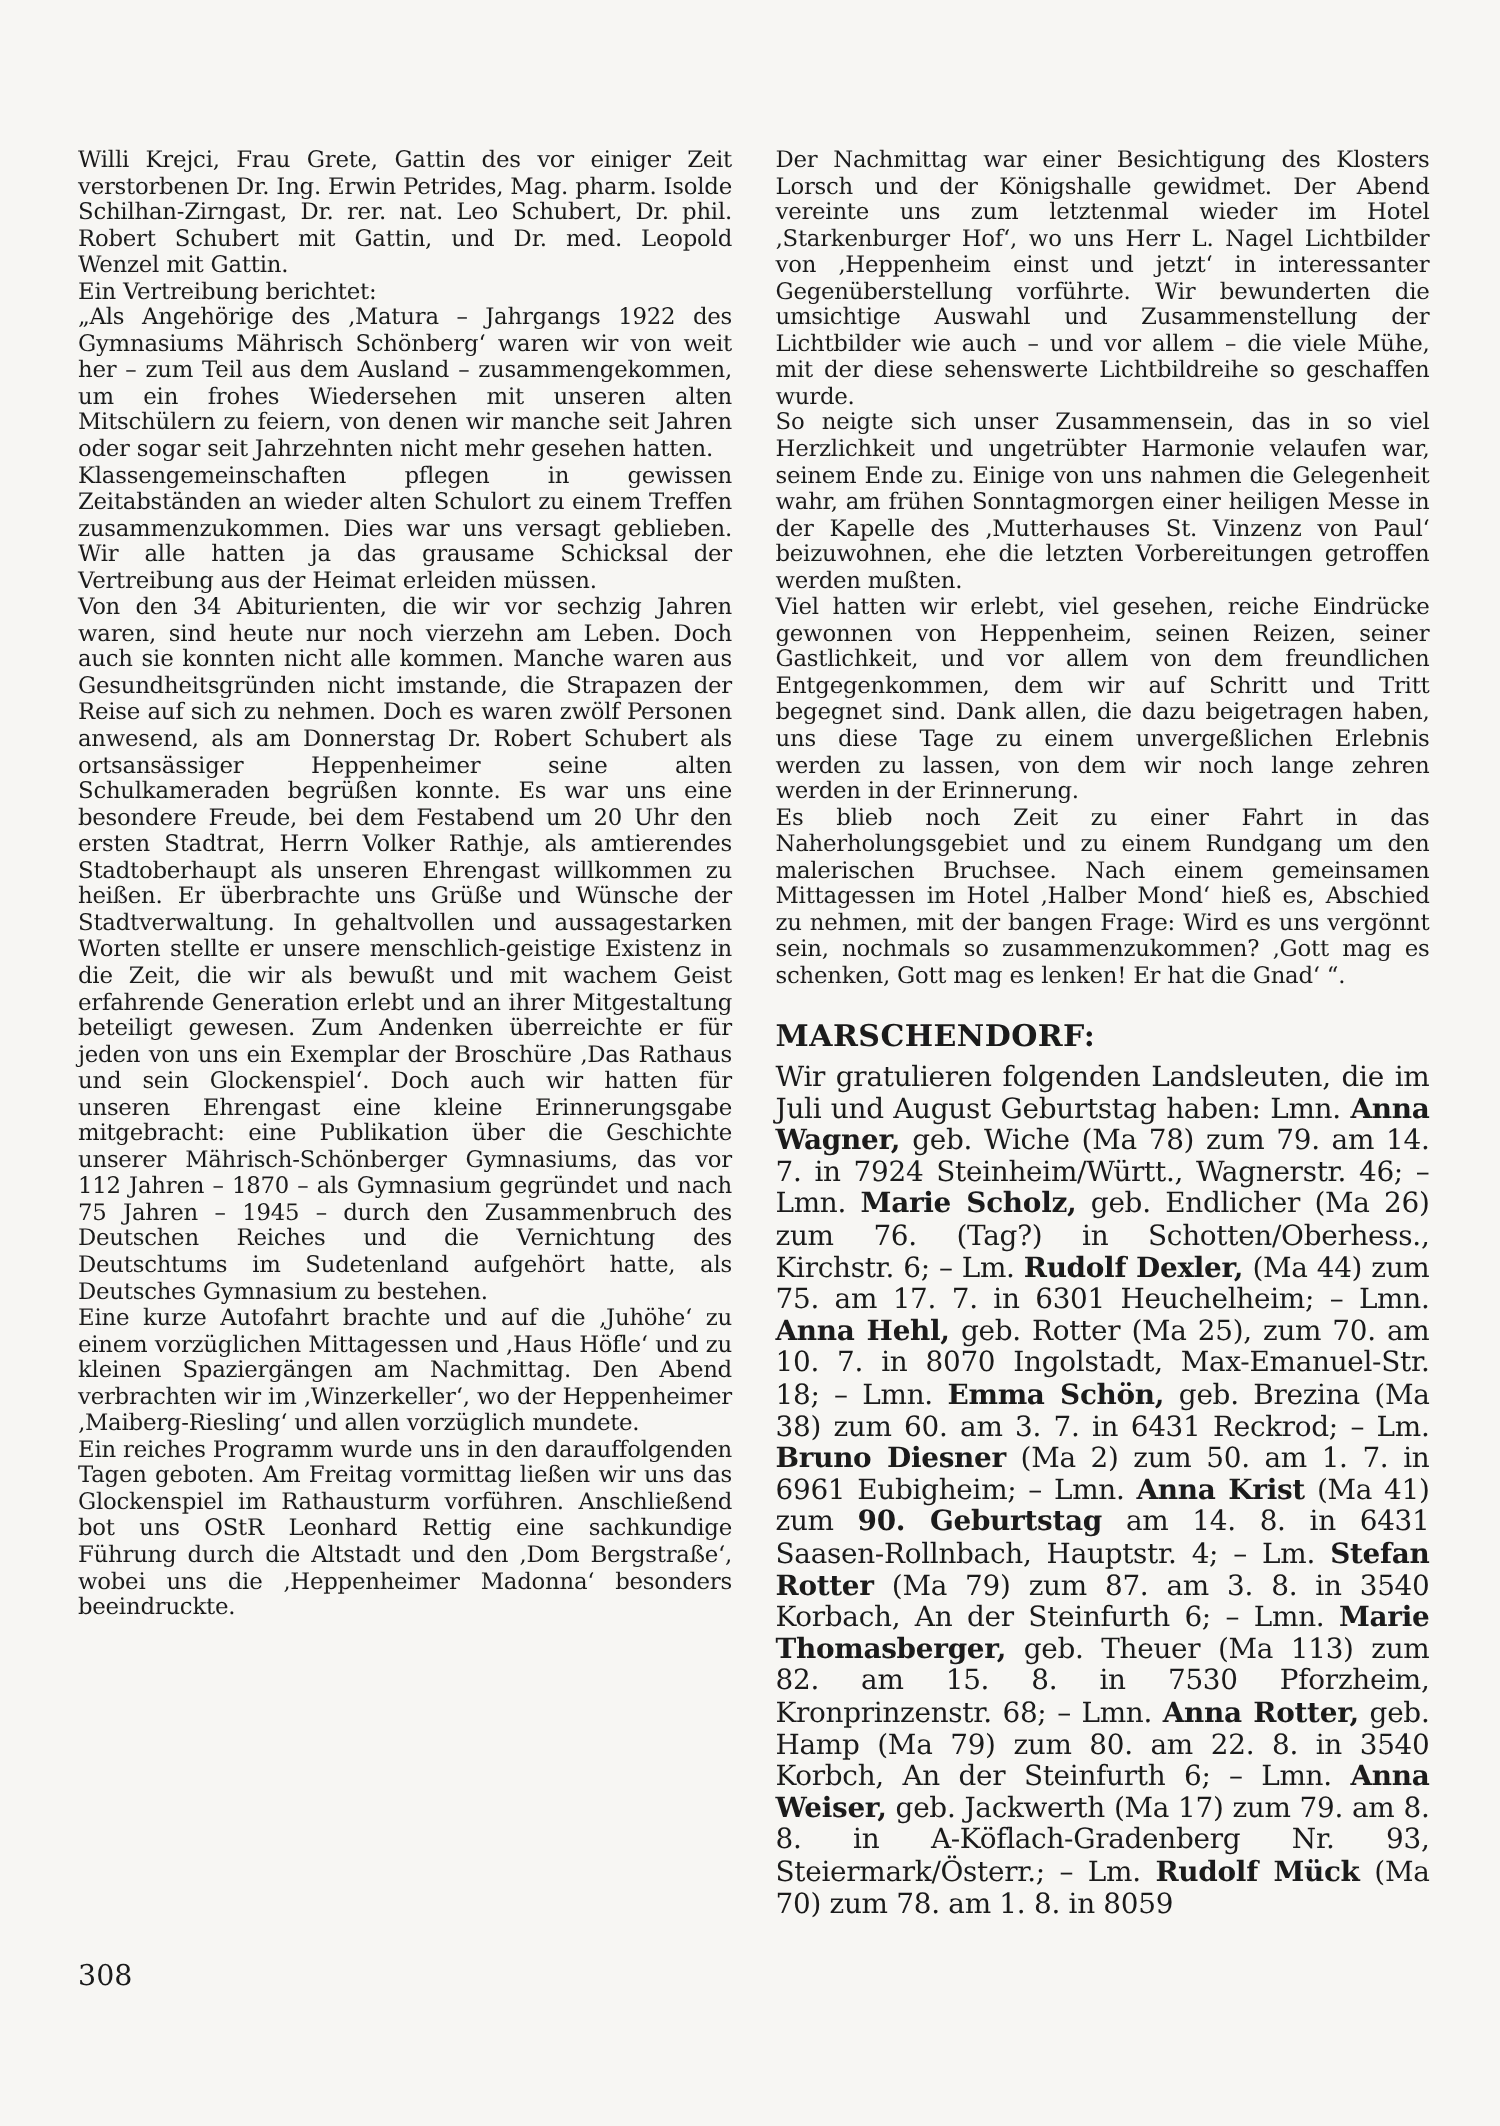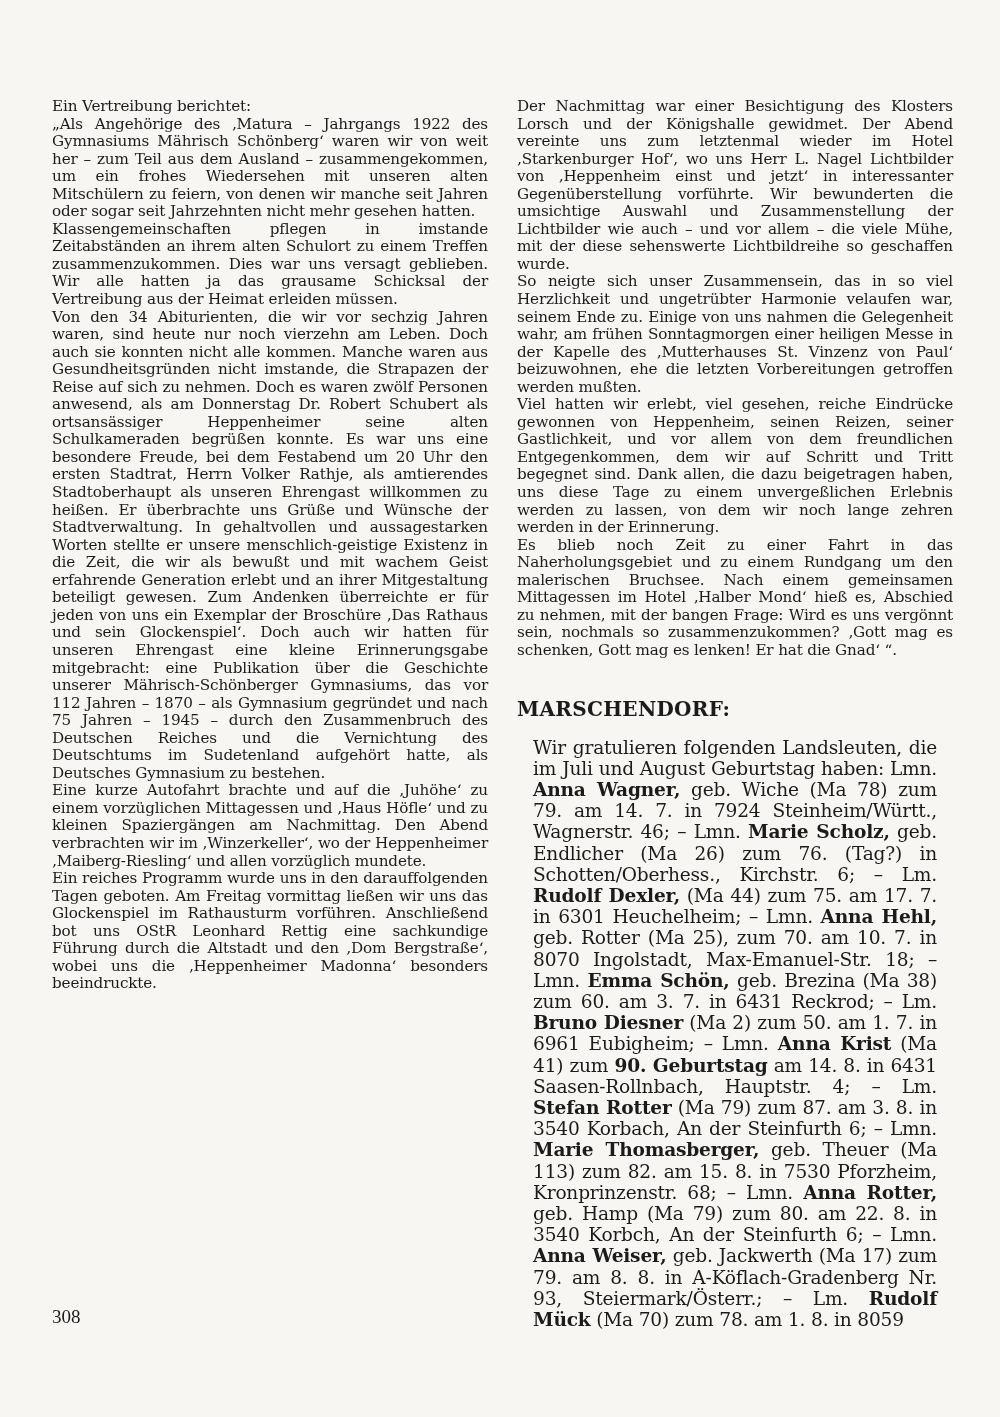--- a/index.html
+++ b/index.html
@@ -10,39 +10,40 @@
     color: #1b1b1b;
   }
   .col { position: absolute; top: 98px; width: 436px; }
   #left { left: 52px; }
   #right { left: 517px; }
   .small p {
     margin: 0; font-size: 15.2px; line-height: 17.55px;
     text-align: justify; letter-spacing: -0.15px;
   }
   .big p {
-    margin: 16px; font-size: 18.6px; line-height: 21.2px;
+    margin: 0; font-size: 18.6px; line-height: 21.2px;
     text-align: justify; letter-spacing: -0.2px;
   }
   h2 {
-    margin: 37px 0 6px 0; font-size: 20px; font-weight: bold;
+    margin: 18px 0 6px 0; font-size: 20px; font-weight: bold;
     letter-spacing: 0.3px; line-height: 24px;
   }
   b { font-weight: bold; }
   .pageno {
-    position: absolute; left: 52px; top: 1306px; font-size: 19px; font-family: Liberation Serif, serif;
+    position: absolute; left: 52px; top: 1306px; font-size: 19px;
   }
 </style>
 </head>
 <body>
 
 <div id="left" class="col small">
+  <p>Willi Krejci, Frau Grete, Gattin des vor einiger Zeit verstorbenen Dr. Ing. Erwin Petrides, Mag. pharm. Isolde Schilhan-Zirngast, Dr. rer. nat. Leo Schubert, Dr. phil. Robert Schubert mit Gattin, und Dr. med. Leopold Wenzel mit Gattin.</p>
   <p>Ein Vertreibung berichtet:</p>
   <p>„Als Angehörige des ‚Matura – Jahrgangs 1922 des Gymnasiums Mährisch Schönberg‘ waren wir von weit her – zum Teil aus dem Ausland – zusammengekommen, um ein frohes Wiedersehen mit unseren alten Mitschülern zu feiern, von denen wir manche seit Jahren oder sogar seit Jahrzehnten nicht mehr gesehen hatten.</p>
-  <p>Klassengemeinschaften pflegen in imstande Zeitabständen an ihrem alten Schulort zu einem Treffen zusammenzukommen. Dies war uns versagt geblieben. Wir alle hatten ja das grausame Schicksal der Vertreibung aus der Heimat erleiden müssen.</p>
+  <p>Klassengemeinschaften pflegen in gewissen Zeitabständen an wieder alten Schulort zu einem Treffen zusammenzukommen. Dies war uns versagt geblieben. Wir alle hatten ja das grausame Schicksal der Vertreibung aus der Heimat erleiden müssen.</p>
   <p>Von den 34 Abiturienten, die wir vor sechzig Jahren waren, sind heute nur noch vierzehn am Leben. Doch auch sie konnten nicht alle kommen. Manche waren aus Gesundheitsgründen nicht imstande, die Strapazen der Reise auf sich zu nehmen. Doch es waren zwölf Personen anwesend, als am Donnerstag Dr. Robert Schubert als ortsansässiger Heppenheimer seine alten Schulkameraden begrüßen konnte. Es war uns eine besondere Freude, bei dem Festabend um 20 Uhr den ersten Stadtrat, Herrn Volker Rathje, als amtierendes Stadtoberhaupt als unseren Ehrengast willkommen zu heißen. Er überbrachte uns Grüße und Wünsche der Stadtverwaltung. In gehaltvollen und aussagestarken Worten stellte er unsere menschlich-geistige Existenz in die Zeit, die wir als bewußt und mit wachem Geist erfahrende Generation erlebt und an ihrer Mitgestaltung beteiligt gewesen. Zum Andenken überreichte er für jeden von uns ein Exemplar der Broschüre ‚Das Rathaus und sein Glockenspiel‘. Doch auch wir hatten für unseren Ehrengast eine kleine Erinnerungsgabe mitgebracht: eine Publikation über die Geschichte unserer Mährisch-Schönberger Gymnasiums, das vor 112 Jahren – 1870 – als Gymnasium gegründet und nach 75 Jahren – 1945 – durch den Zusammenbruch des Deutschen Reiches und die Vernichtung des Deutschtums im Sudetenland aufgehört hatte, als Deutsches Gymnasium zu bestehen.</p>
   <p>Eine kurze Autofahrt brachte und auf die ‚Juhöhe‘ zu einem vorzüglichen Mittagessen und ‚Haus Höfle‘ und zu kleinen Spaziergängen am Nachmittag. Den Abend verbrachten wir im ‚Winzerkeller‘, wo der Heppenheimer ‚Maiberg-Riesling‘ und allen vorzüglich mundete.</p>
   <p>Ein reiches Programm wurde uns in den darauffolgenden Tagen geboten. Am Freitag vormittag ließen wir uns das Glockenspiel im Rathausturm vorführen. Anschließend bot uns OStR Leonhard Rettig eine sachkundige Führung durch die Altstadt und den ‚Dom Bergstraße‘, wobei uns die ‚Heppenheimer Madonna‘ besonders beeindruckte.</p>
 </div>
 
 <div id="right" class="col">
   <div class="small">
     <p>Der Nachmittag war einer Besichtigung des Klosters Lorsch und der Königshalle gewidmet. Der Abend vereinte uns zum letztenmal wieder im Hotel ‚Starkenburger Hof‘, wo uns Herr L. Nagel Lichtbilder von ‚Heppenheim einst und jetzt‘ in interessanter Gegenüberstellung vorführte. Wir bewunderten die umsichtige Auswahl und Zusammenstellung der Lichtbilder wie auch – und vor allem – die viele Mühe, mit der diese sehenswerte Lichtbildreihe so geschaffen wurde.</p>
     <p>So neigte sich unser Zusammensein, das in so viel Herzlichkeit und ungetrübter Harmonie velaufen war, seinem Ende zu. Einige von uns nahmen die Gelegenheit wahr, am frühen Sonntagmorgen einer heiligen Messe in der Kapelle des ‚Mutterhauses St. Vinzenz von Paul‘ beizuwohnen, ehe die letzten Vorbereitungen getroffen werden mußten.</p>
     <p>Viel hatten wir erlebt, viel gesehen, reiche Eindrücke gewonnen von Heppenheim, seinen Reizen, seiner Gastlichkeit, und vor allem von dem freundlichen Entgegenkommen, dem wir auf Schritt und Tritt begegnet sind. Dank allen, die dazu beigetragen haben, uns diese Tage zu einem unvergeßlichen Erlebnis werden zu lassen, von dem wir noch lange zehren werden in der Erinnerung.</p>

